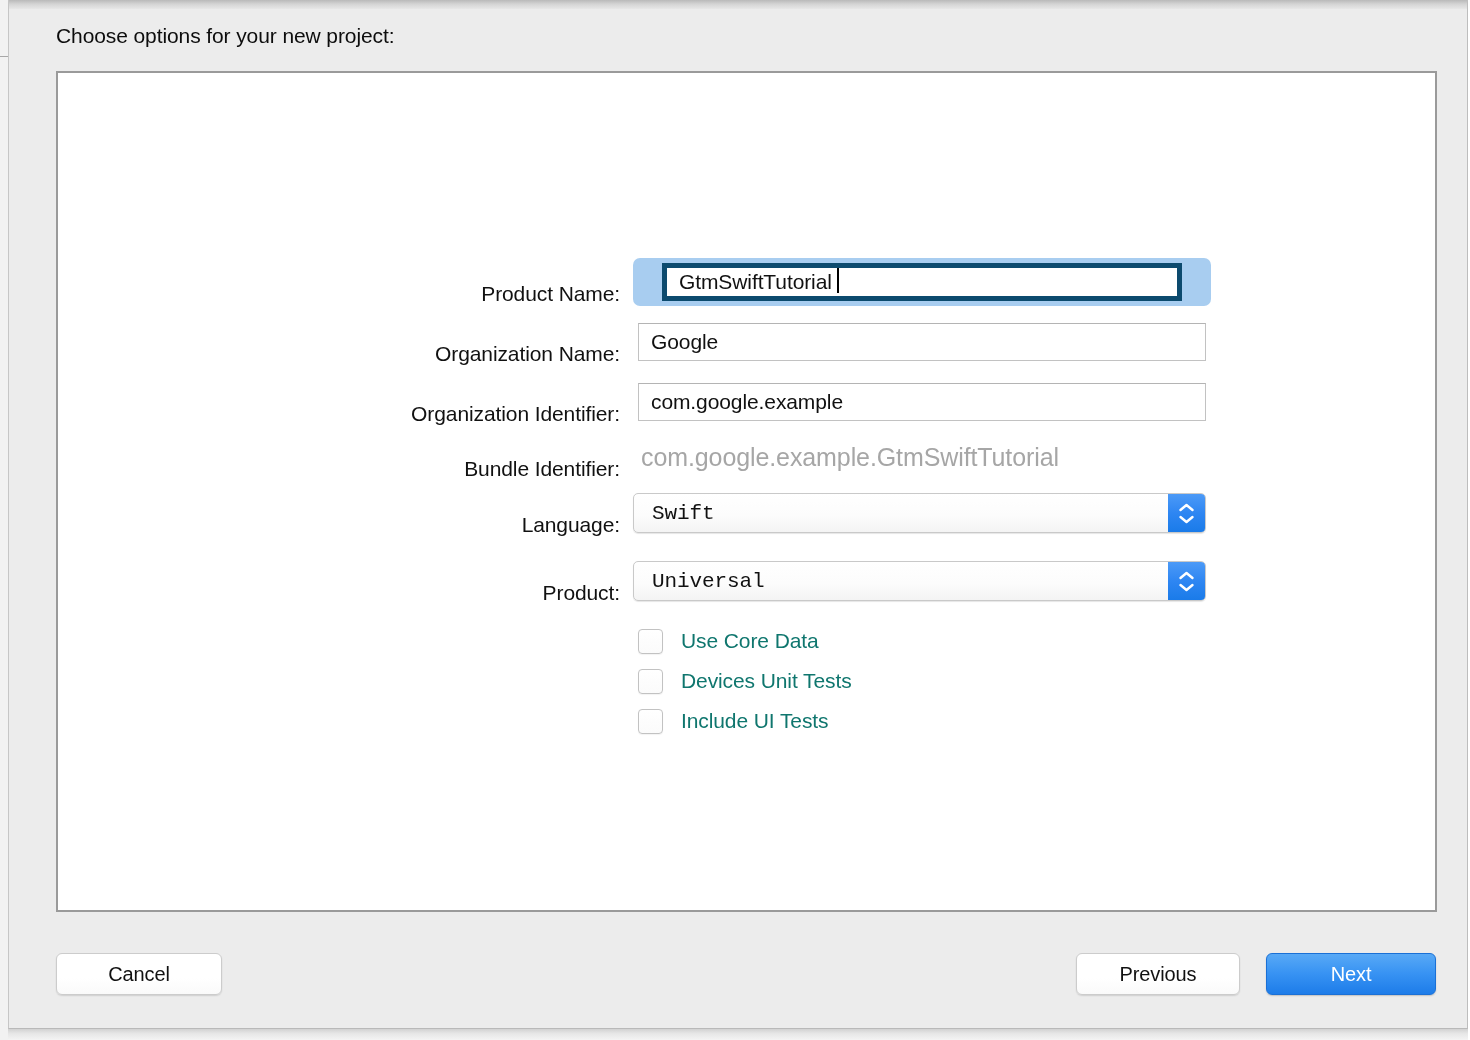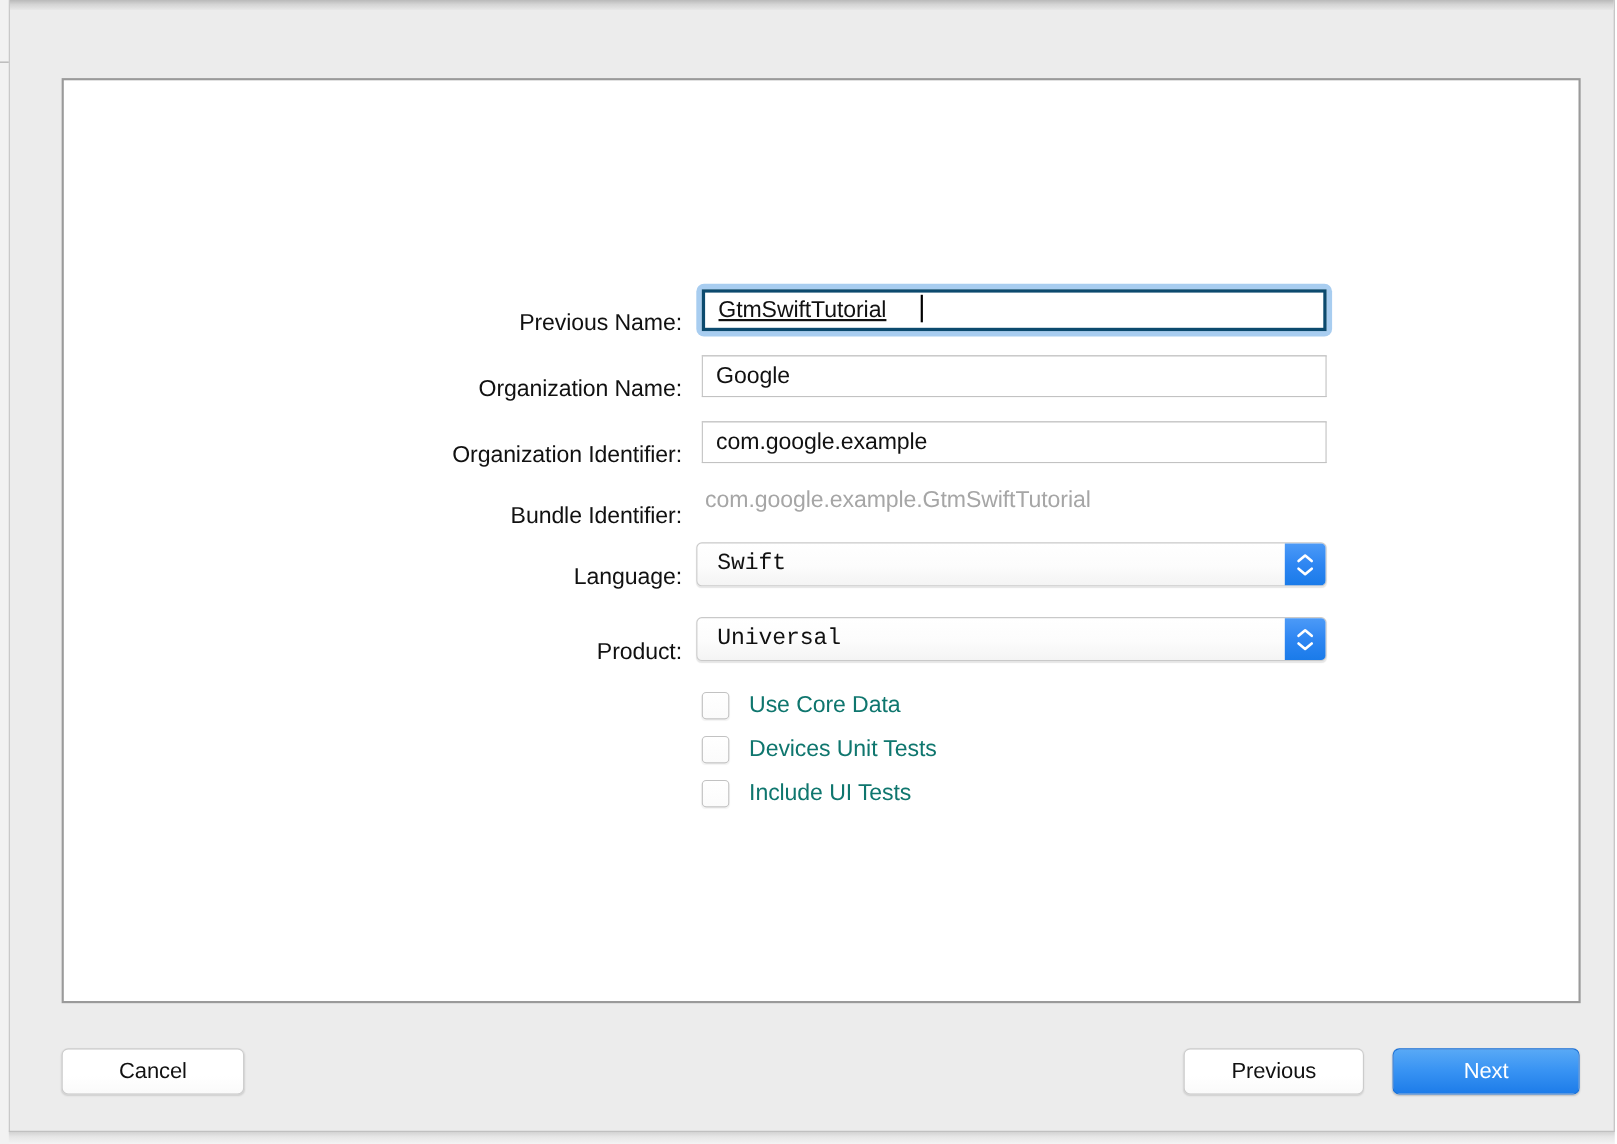--- a/index.html
+++ b/index.html
@@ -154,38 +154,37 @@
     box-sizing: border-box;
     border-radius: 7px;
     background: #a8cdf0;
     display: flex;
     align-items: center;
     justify-content: center;
   }
   .focus-wrap .text-input {
     position: relative;
     left: 0;
-    width: 568px;
+    width: 520px;
     height: 38px;
-    border: 3px solid #0c4a6e;
-    text-decoration: underline;
+    border: 5px solid #0c4a6e;
   }
 
   .caret {
     position: absolute;
     width: 2px;
     height: 25px;
     background: #000000;
   }
 
   
   .static-value {
     position: absolute;
     left: 583px;
-    font-size: 21px;
+    font-size: 25px;
     color: #a6a6a6;
     white-space: nowrap;
     letter-spacing: -0.1px;
   }
 
   
   .popup {
     position: absolute;
     left: 575px;
     width: 573px;
@@ -285,27 +284,28 @@
 <div id="dialog">
 
   <div class="parent-sliver">
     <div class="parent-sliver-line"></div>
   </div>
 
   <div class="window-chrome">
 
     <div class="titlebar-strip"></div>
 
+    <div class="header-prompt">Choose options for your new project:</div>
 
     <div class="content-panel">
       <div class="form">
 
         <div class="row" style="top:189px; left:0; width:1381px;">
           <div class="label-slot">
-            <div class="field-label">Previous Name:</div>
+            <div class="field-label">Product Name:</div>
           </div>
           <div class="focus-wrap" style="top:-4px;">
             <input class="text-input" type="text" value="GtmSwiftTutorial" style="">
           </div>
           <div class="caret" style="left:779px; top:6px;"></div>
         </div>
 
         <div class="row" style="top:249px; left:0; width:1381px;">
           <div class="label-slot">
             <div class="field-label">Organization Name:</div>

